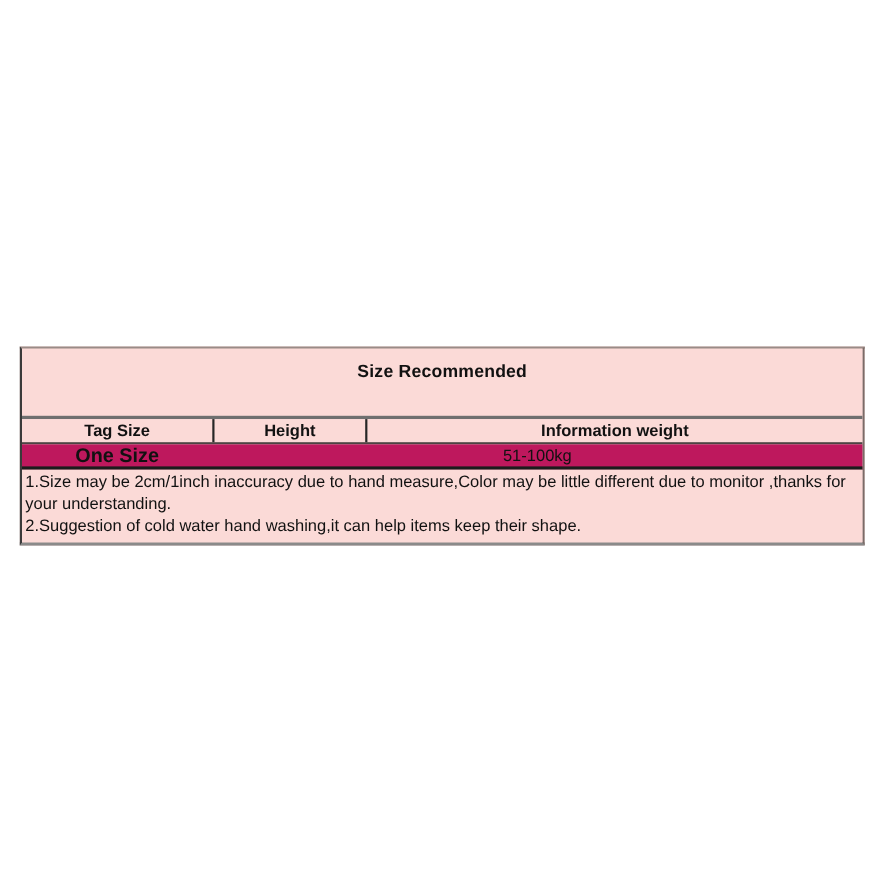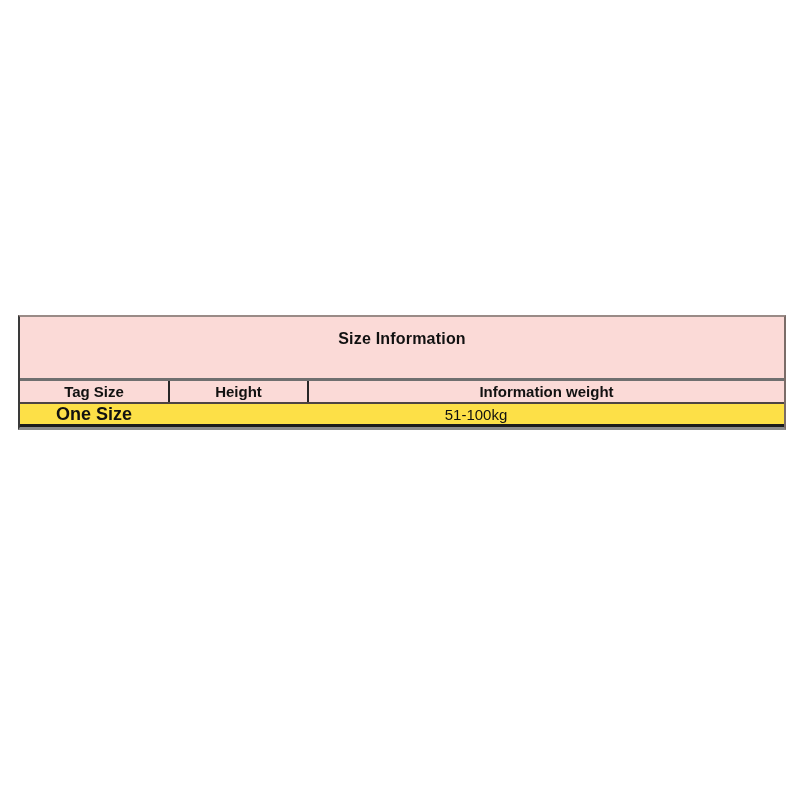--- a/index.html
+++ b/index.html
@@ -47,32 +47,32 @@
     text-align: center;
   }
   .header-row {
     background: #fbdad7;
     height: 21px;
     font-size: 15px;
     font-weight: bold;
     border-bottom: 2px solid #4d4443;
   }
   .data-row {
-    background: #fde047;
+    background: #be185d;
     height: 20px;
     font-size: 15px;
     border-bottom: 3px solid #1c1c1c;
   }
   .cell {
     display: flex;
     align-items: center;
     justify-content: center;
     box-sizing: border-box;
   }
-  .col-tag { width: 148px; text-align: center; }
+  .col-tag { width: 173px; text-align: center; }
   .col-height {
     width: 141px;
     border-left: 2px solid #262626;
     border-right: 2px solid #262626;
   }
   .col-weight { flex: 1; }
   .one-size {
     font-size: 18px;
     font-weight: bold;
   }
@@ -85,28 +85,32 @@
   .note-line {
     margin: 0;
   }
 </style>
 </head>
 <body>
 
 <div class="size-table">
 
   <div class="title-section">
-    <div class="title">Size Information</div>
+    <div class="title">Size Recommended</div>
   </div>
 
   <div class="grid-row header-row">
     <div class="cell col-tag">Tag Size</div>
     <div class="cell col-height">Height</div>
     <div class="cell col-weight">Information weight</div>
   </div>
 
   <div class="grid-row data-row">
     <div class="cell col-tag one-size">One Size</div>
     <div class="cell col-weight">51-100kg</div>
   </div>
 
+  <div class="notes">
+    <p class="note-line">1.Size may be 2cm/1inch inaccuracy due to hand measure,Color may be little different due to monitor ,thanks for your understanding.</p>
+    <p class="note-line">2.Suggestion of cold water hand washing,it can help items keep their shape.</p>
+  </div>
 
 </div>
 
 </body></html>

